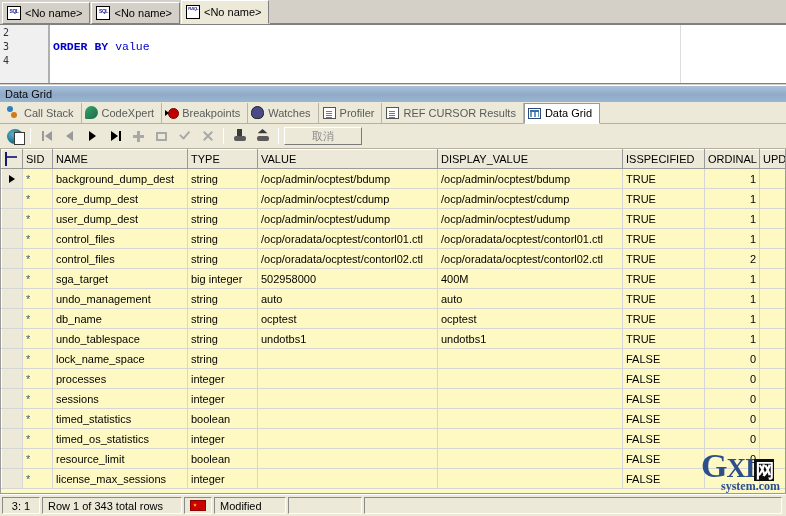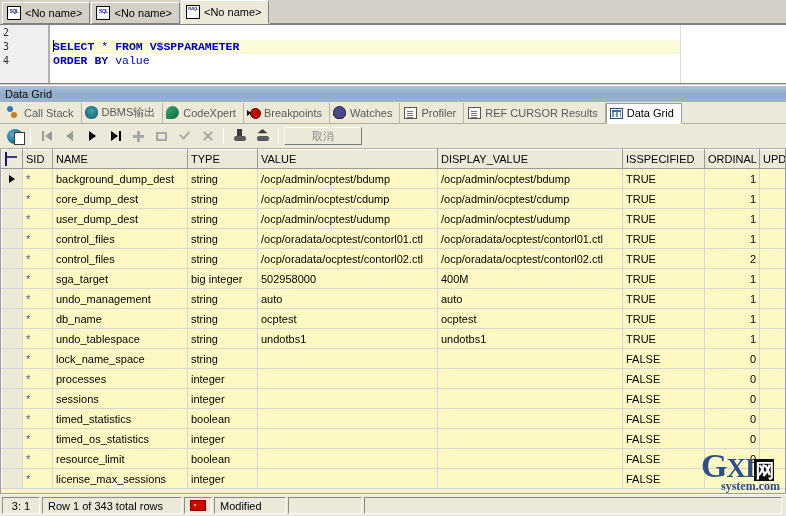--- a/index.html
+++ b/index.html
@@ -347,37 +347,32 @@
 
   <div class="editor">
     <div class="gutter">
       <div>2</div>
       <div>3</div>
       <div>4</div>
     </div>
     <div class="codearea">
       <div class="editor-rule"></div>
       <div class="codeline blank">&nbsp;</div>
-      <div class="codeline current"><span class="caret"></span><span class="kw">SELECT</span><span class="plain"> * </span><span class="kw">FROM</span><span class="ident"> V$SPPARAMETER</span></div>
       <div class="codeline"><span class="kw">ORDER</span><span class="kw"> BY</span><span class="plain"> value</span></div>
     </div>
   </div>
 
   <div class="panel-title">
     <span>Data Grid</span>
   </div>
 
   <div class="subtabs">
     <div class="subtab">
       <span class="subtab-icon ic-callstack"></span>
       <span>Call Stack</span>
-    </div>
-    <div class="subtab">
-      <span class="subtab-icon ic-dbms"></span>
-      <span>DBMS输出</span>
     </div>
     <div class="subtab">
       <span class="subtab-icon ic-codexpert"></span>
       <span>CodeXpert</span>
     </div>
     <div class="subtab">
       <span class="subtab-icon ic-breakpoint"></span>
       <span>Breakpoints</span>
     </div>
     <div class="subtab">

